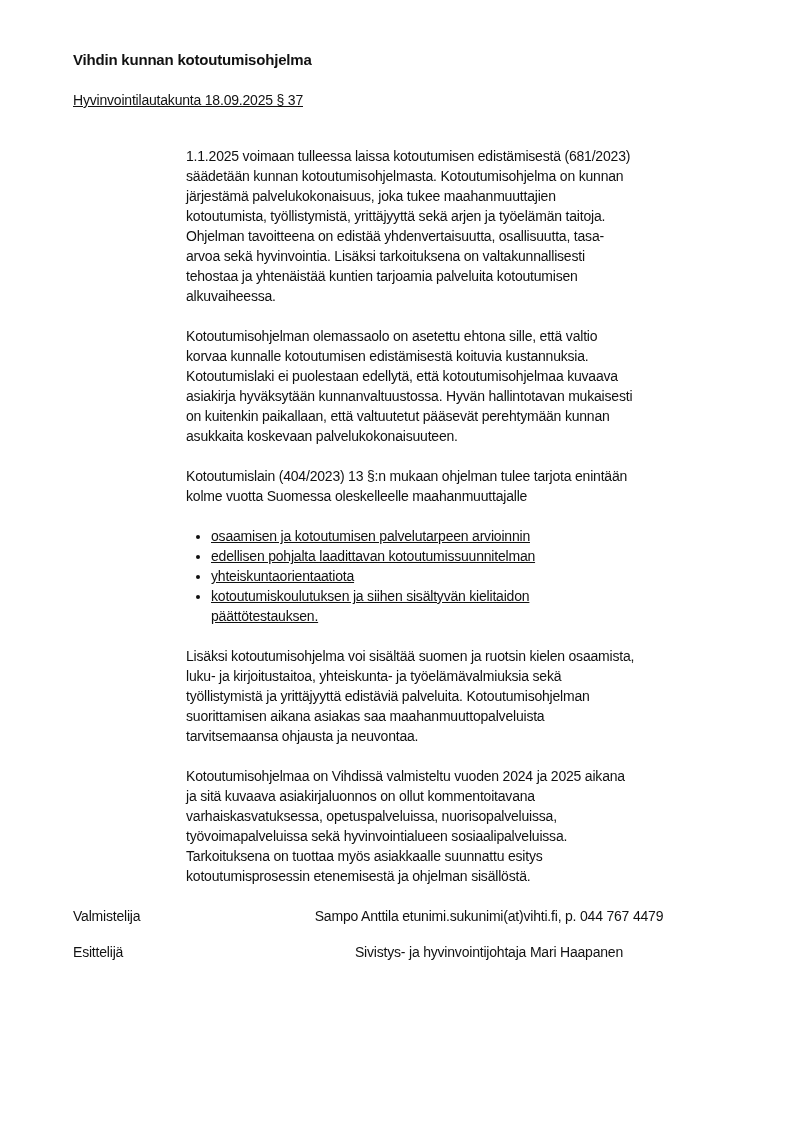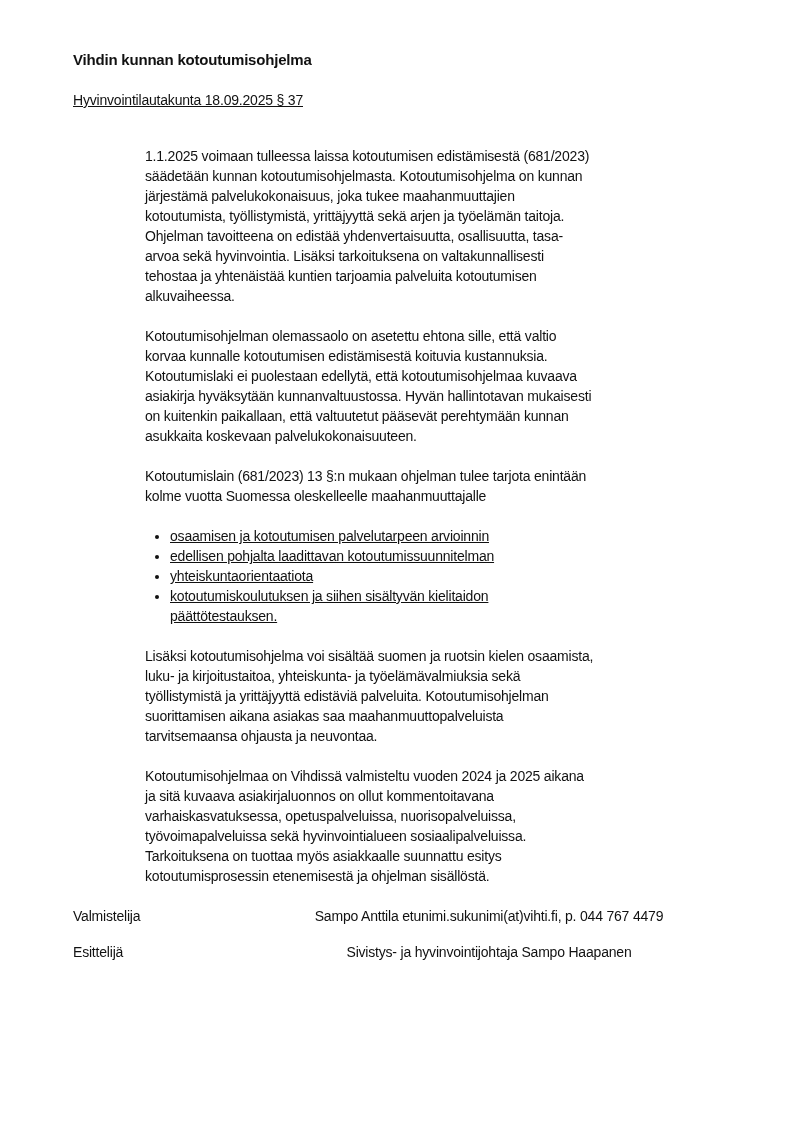--- a/index.html
+++ b/index.html
@@ -20,21 +20,21 @@
   .doc-title{
     font-weight:bold;
     font-size:15px;
     margin:0 0 20px 0;
   }
   .doc-subtitle{
     margin:0 0 36px 0;
     text-decoration:underline;
   }
   .content{
-    margin-left:72px;
+    margin-left:113px;
     width:520px;
   }
   .para{
     white-space:pre-line;
     margin:0 0 20px 0;
   }
   ul.bullets{
     margin:0 0 20px 0;
     padding:0 0 0 25px;
     list-style-type:disc;
@@ -75,21 +75,21 @@
 Ohjelman tavoitteena on edistää yhdenvertaisuutta, osallisuutta, tasa-
 arvoa sekä hyvinvointia. Lisäksi tarkoituksena on valtakunnallisesti
 tehostaa ja yhtenäistää kuntien tarjoamia palveluita kotoutumisen
 alkuvaiheessa.</div>
         <div class="para">Kotoutumisohjelman olemassaolo on asetettu ehtona sille, että valtio
 korvaa kunnalle kotoutumisen edistämisestä koituvia kustannuksia.
 Kotoutumislaki ei puolestaan edellytä, että kotoutumisohjelmaa kuvaava
 asiakirja hyväksytään kunnanvaltuustossa. Hyvän hallintotavan mukaisesti
 on kuitenkin paikallaan, että valtuutetut pääsevät perehtymään kunnan
 asukkaita koskevaan palvelukokonaisuuteen.</div>
-        <div class="para">Kotoutumislain (681/2023) 13 §:n mukaan ohjelman tulee tarjota enintään
+        <div class="para">Kotoutumislain (404/2023) 13 §:n mukaan ohjelman tulee tarjota enintään
 kolme vuotta Suomessa oleskelleelle maahanmuuttajalle</div>
       </div>
     <ul class="bullets">
         <li>osaamisen ja kotoutumisen palvelutarpeen arvioinnin</li>
         <li>edellisen pohjalta laadittavan kotoutumissuunnitelman</li>
         <li>yhteiskuntaorientaatiota</li>
         <li>kotoutumiskoulutuksen ja siihen sisältyvän kielitaidon
 päättötestauksen.</li>
       </ul>
     <div>
@@ -110,17 +110,17 @@
   <div class="colophon">
       <div class="colophon-row">
         <div class="colophon-label">Valmistelija</div>
         <div class="colophon-lines">
           <div>Sampo Anttila etunimi.sukunimi(at)vihti.fi, p. 044 767 4479</div>
         </div>
       </div>
       <div class="colophon-row">
         <div class="colophon-label">Esittelijä</div>
         <div class="colophon-lines">
-          <div>Sivistys- ja hyvinvointijohtaja Sampo Haapanen</div>
+          <div>Sivistys- ja hyvinvointijohtaja Mari Haapanen</div>
         </div>
       </div>
     </div>
 </div>
 
 </body></html>

